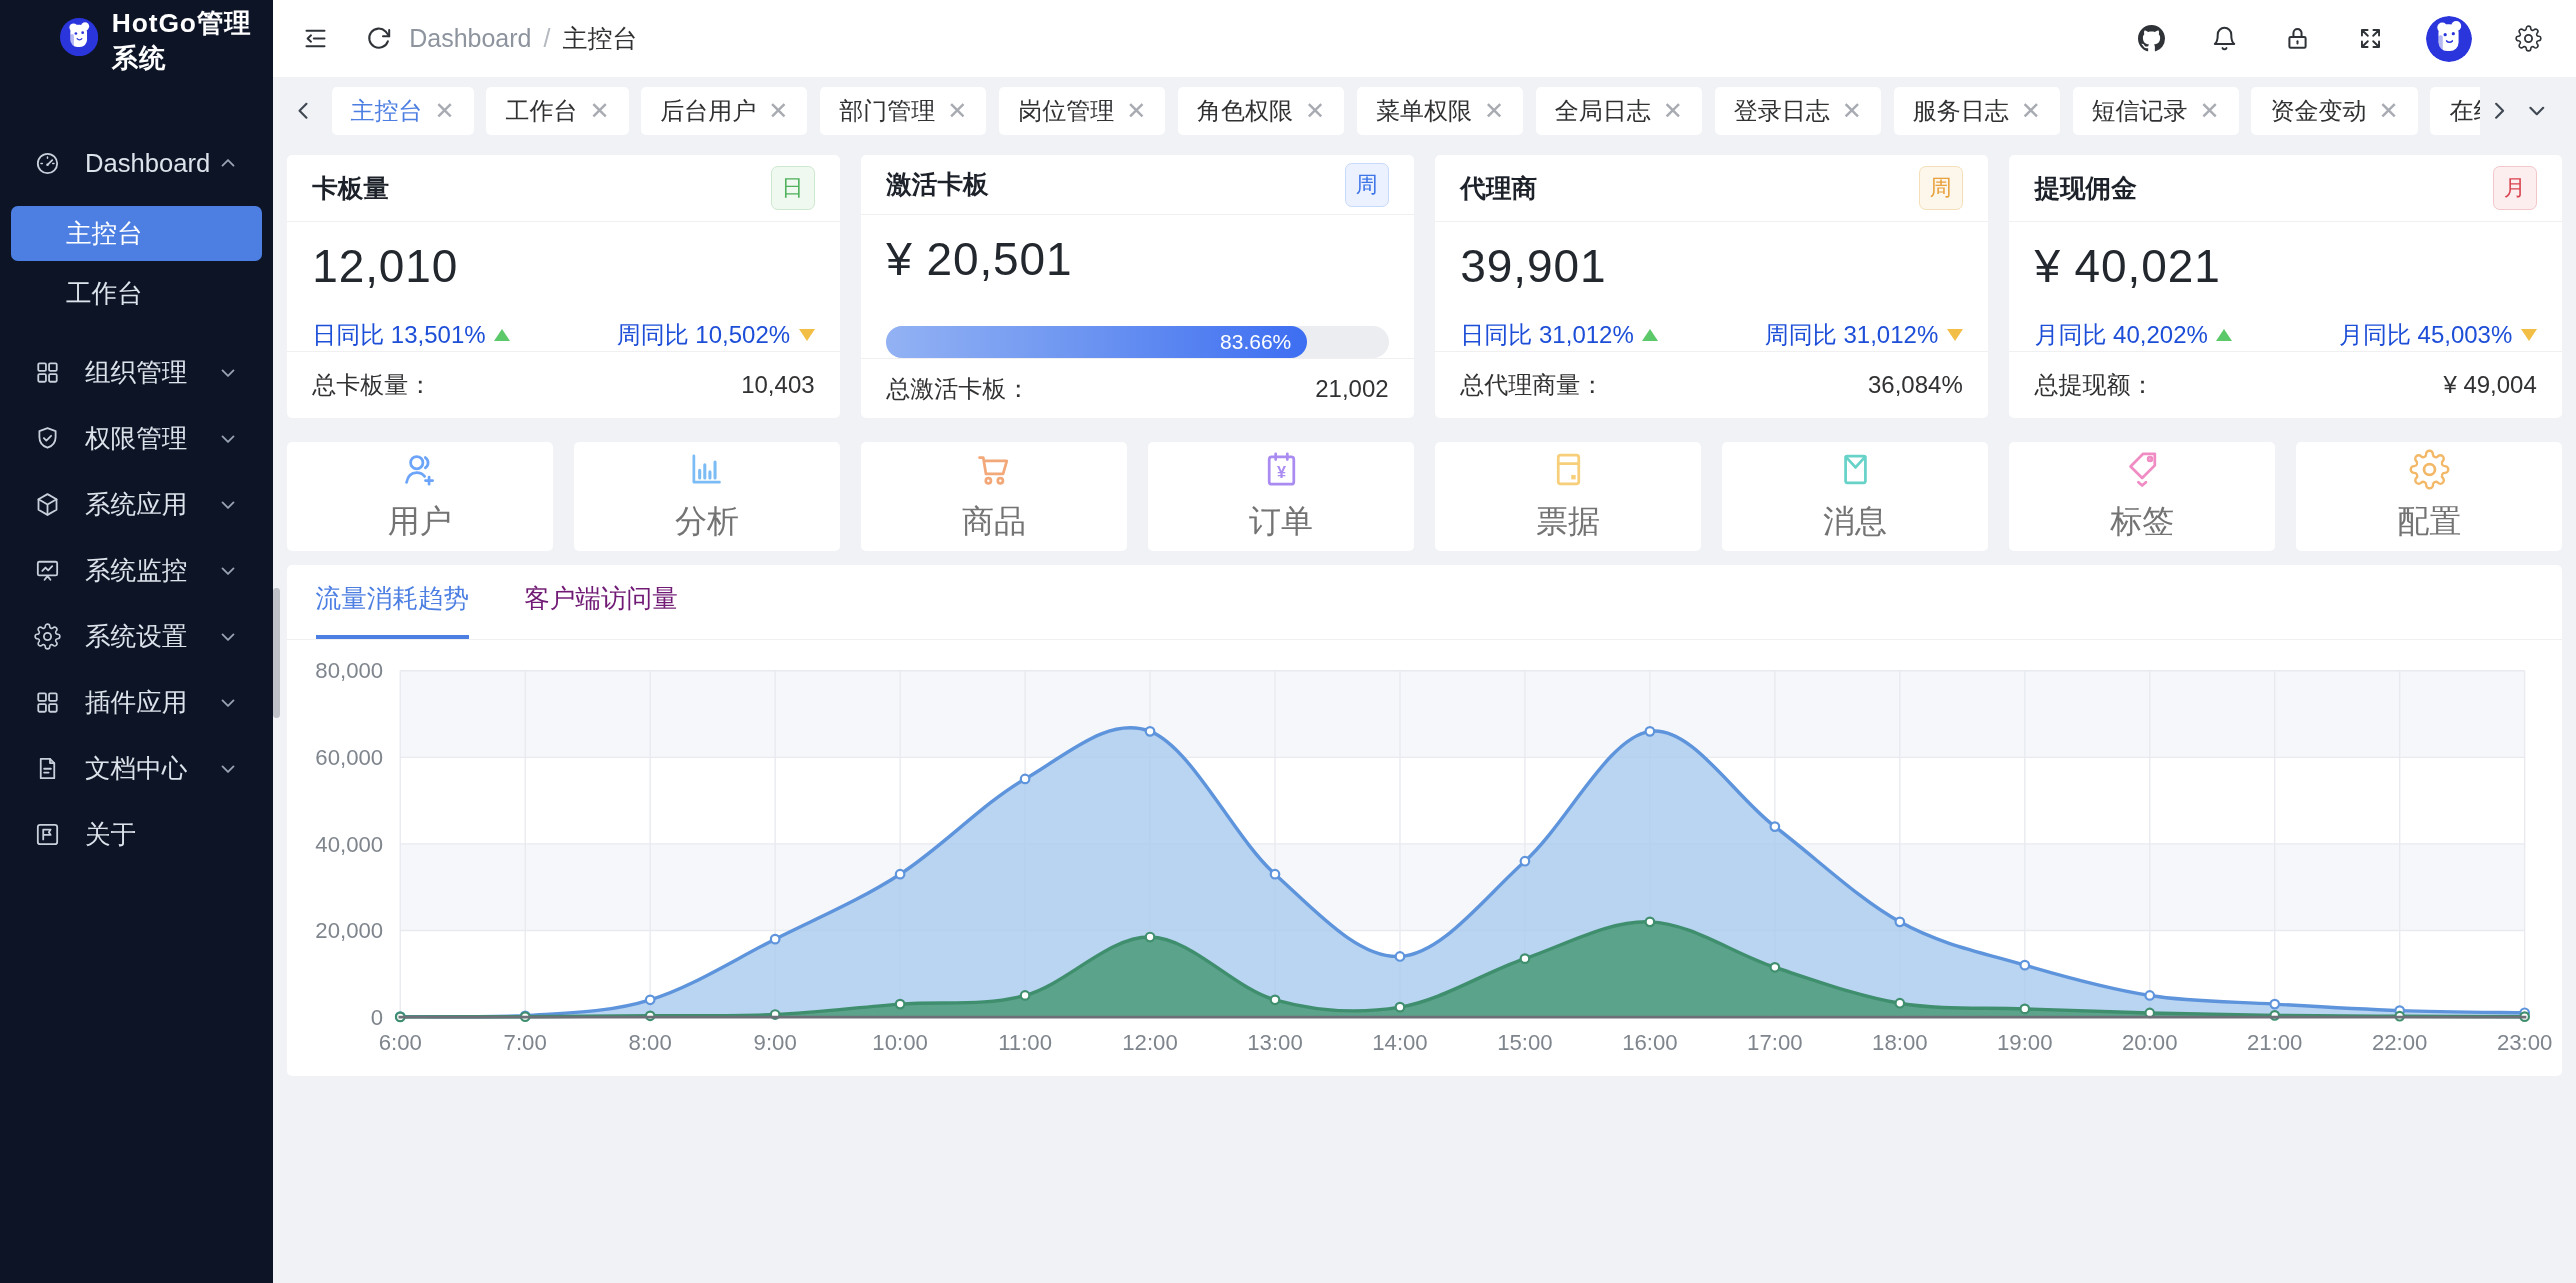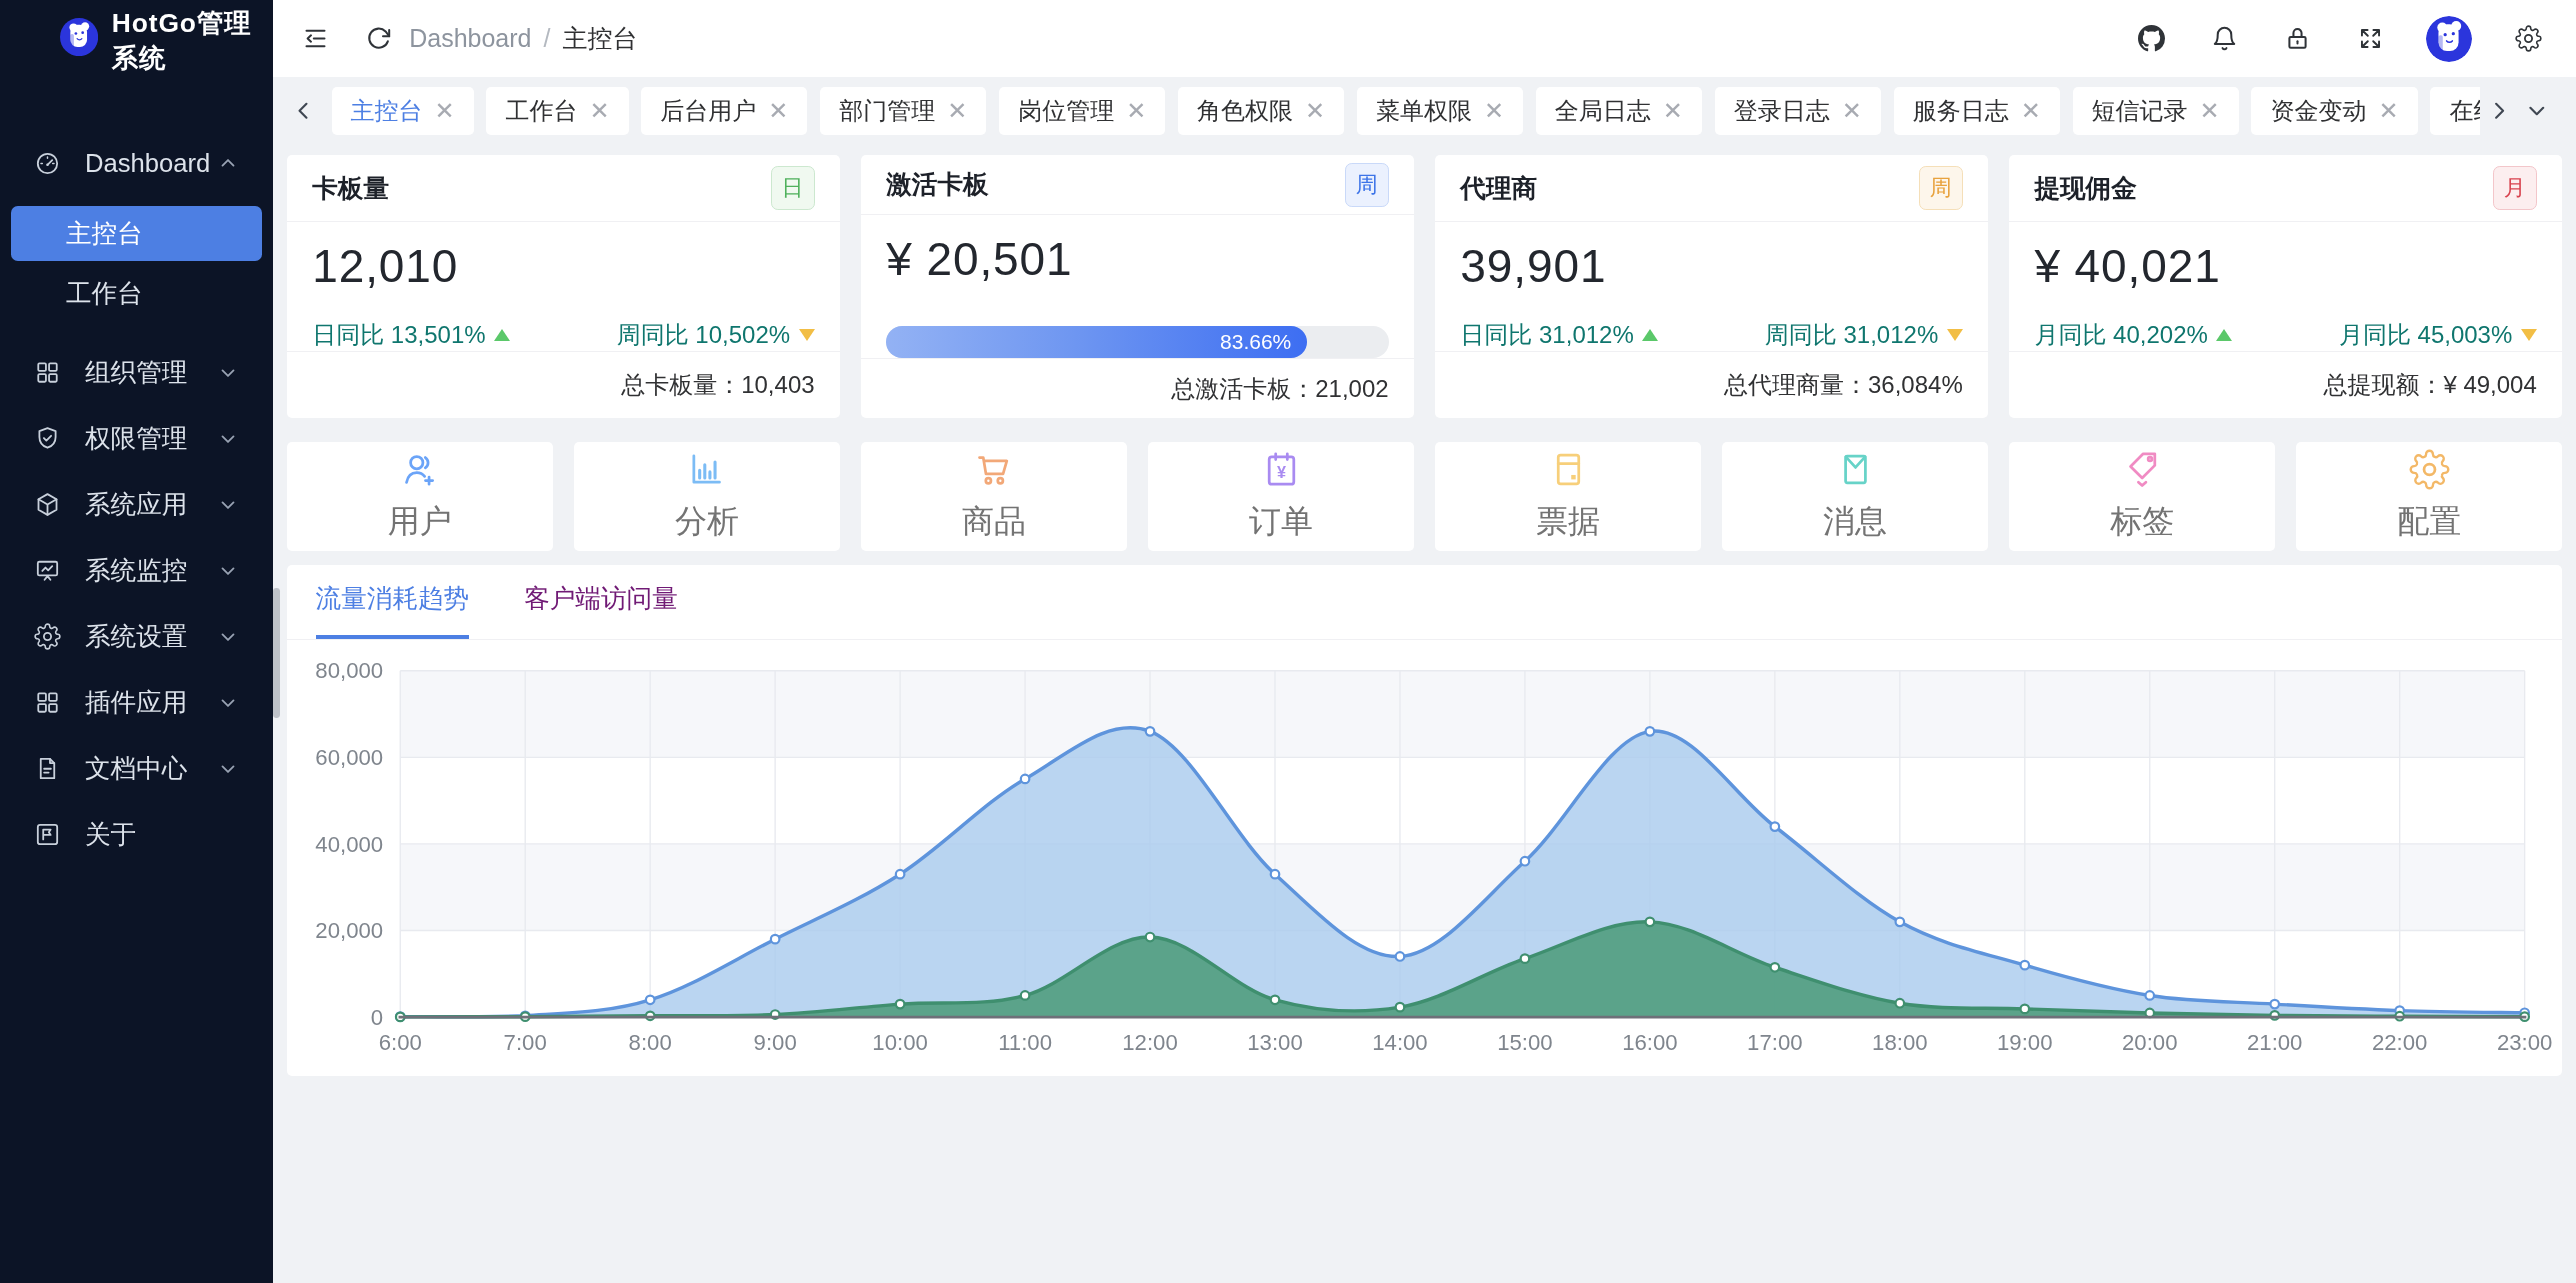--- a/index.html
+++ b/index.html
@@ -60,32 +60,32 @@
     border-bottom:1.7px solid #F0F0F3; }
   .stat-title { font-size:25.6px; font-weight:600; color:#1D2129; }
   .badge { width:44px; height:44px; border-radius:6.8px; display:flex; align-items:center; justify-content:center;
     font-size:22px; cursor:pointer; border:1.7px solid transparent; }
   .badge-green { color:#4FB15C; background:#F0F9F0; border-color:#CCE8CF; }
   .badge-blue  { color:#3D74E8; background:#EBF1FE; border-color:#C9D9F9; }
   .badge-amber { color:#E8A23D; background:#FDF6EB; border-color:#F5DFB8; }
   .badge-red   { color:#D8434F; background:#FCEEEF; border-color:#F3C6CA; }
   .stat-body { flex:1; padding:17px 25.6px 0 25.6px; }
   .stat-value { font-size:46px; font-weight:500; color:#23272E; letter-spacing:0.9px; }
-  .trend-row { display:flex; justify-content:space-between; margin-top:25.6px; font-size:24px; color:#0f766e; }
+  .trend-row { display:flex; justify-content:space-between; margin-top:25.6px; font-size:24px; color:#1d4ed8; }
   .trend { display:flex; align-items:center; gap:8.5px; }
   .tri-up { width:0; height:0; border-left:8.5px solid transparent; border-right:8.5px solid transparent; border-bottom:12px solid #5BC86A; }
   .tri-down { width:0; height:0; border-left:8.5px solid transparent; border-right:8.5px solid transparent; border-top:12px solid #F2BE45; }
   .progress-wrap { margin-top:29px; }
   .progress-track { position:relative; height:32px; background:#EBEDF0; border-radius:16px; }
   .progress-fill { position:relative; height:100%; border-radius:16px;
     background:linear-gradient(90deg,#93B2F4 0%,#6E96F1 45%,#3D6EF2 100%);
     display:flex; align-items:center; justify-content:flex-end;margin-top:40px; }
   .progress-label { color:#FFFFFF; font-size:21px; padding-right:15.3px; }
   .stat-foot { height:73px; border-top:1.7px solid #F0F0F3; display:flex; align-items:center;
-    justify-content:flex-end; padding:0 25.6px; font-size:24px; color:#303133; }
+    justify-content:space-between; padding:0 25.6px; font-size:24px; color:#303133; }
 
   .shortcut-row { display:flex; gap:20.5px; margin-top:24px; }
   .shortcut-card { flex:1; height:109px; background:#FFFFFF; border-radius:5.1px; display:flex; flex-direction:column;
     align-items:center; justify-content:center; gap:10.2px; cursor:pointer; }
   .sc-icon { width:41px; height:41px; }
   .sc-icon svg { width:100%; height:100%; display:block; }
   .sc-label { font-size:32px; color:#737373; }
 
   .chart-card { margin-top:13.6px; background:#FFFFFF; border-radius:5.1px; height:511px; }
   .chart-tabs { display:flex; align-items:flex-end; gap:55px; height:75px; padding-left:29px;

